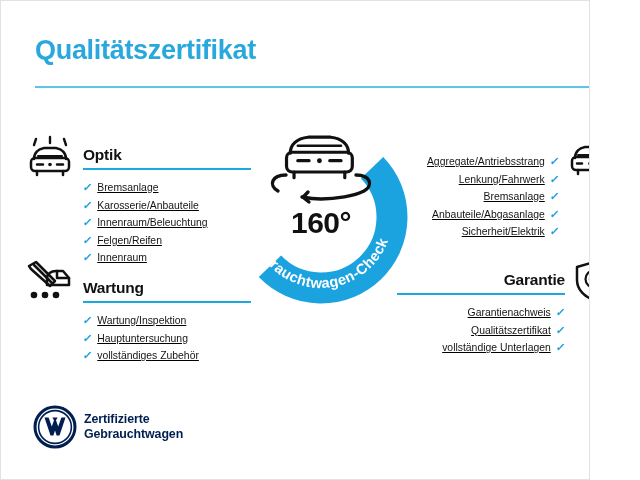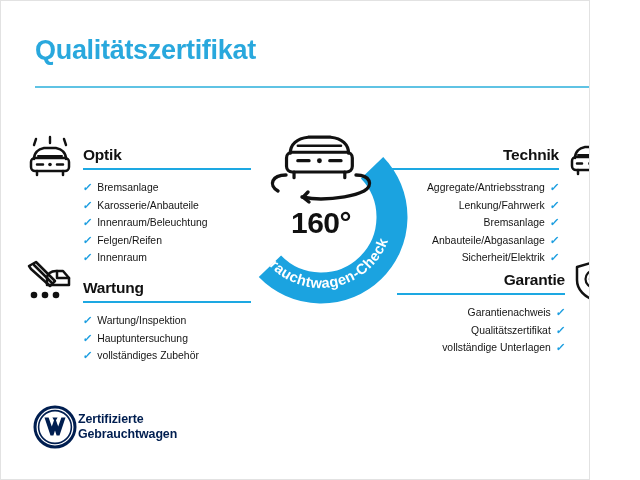--- a/index.html
+++ b/index.html
@@ -37,20 +37,21 @@
     left: 34px;
     top: 85px;
     width: 572px;
     height: 2px;
     background: #5fc3e4;
   }
 
   
   .section {
     position: absolute;
+    text-decoration: underline;
   }
   .sec-head {
     position: relative;
     height: 26px;
   }
   .sec-title {
     position: absolute;
     bottom: 6px;
     font-size: 15.5px;
     font-weight: bold;
@@ -132,21 +133,21 @@
     letter-spacing: -0.5px;
   }
 
   
   #footer {
     position: absolute;
     left: 32px;
     top: 404px;
     display: flex;
     align-items: center;
-    gap: 1px;
+    gap: 7px;
   }
   #footer-text {
     font-size: 12.4px;
     font-weight: bold;
     color: #001e50;
     line-height: 15.5px;
     letter-spacing: -0.1px;
     white-space: pre-line;
   }
 </style>
@@ -252,24 +253,20 @@
       <div class="sec-rule"></div>
     </div>
     <ul class="sec-list">
       <li><span class="chk">✓</span><span>Wartung/Inspektion</span></li>
       <li><span class="chk">✓</span><span>Hauptuntersuchung</span></li>
       <li><span class="chk">✓</span><span>vollständiges Zubehör</span></li>
     </ul>
   </div>
 
   <div class="section sec-right" id="sec-technik">
-    <div class="sec-head">
-      <div class="sec-title">Technik</div>
-      <div class="sec-rule"></div>
-    </div>
     <ul class="sec-list">
       <li><span>Aggregate/Antriebsstrang</span><span class="chk">✓</span></li>
       <li><span>Lenkung/Fahrwerk</span><span class="chk">✓</span></li>
       <li><span>Bremsanlage</span><span class="chk">✓</span></li>
       <li><span>Anbauteile/Abgasanlage</span><span class="chk">✓</span></li>
       <li><span>Sicherheit/Elektrik</span><span class="chk">✓</span></li>
     </ul>
   </div>
 
   <div class="section sec-right" id="sec-garantie">

